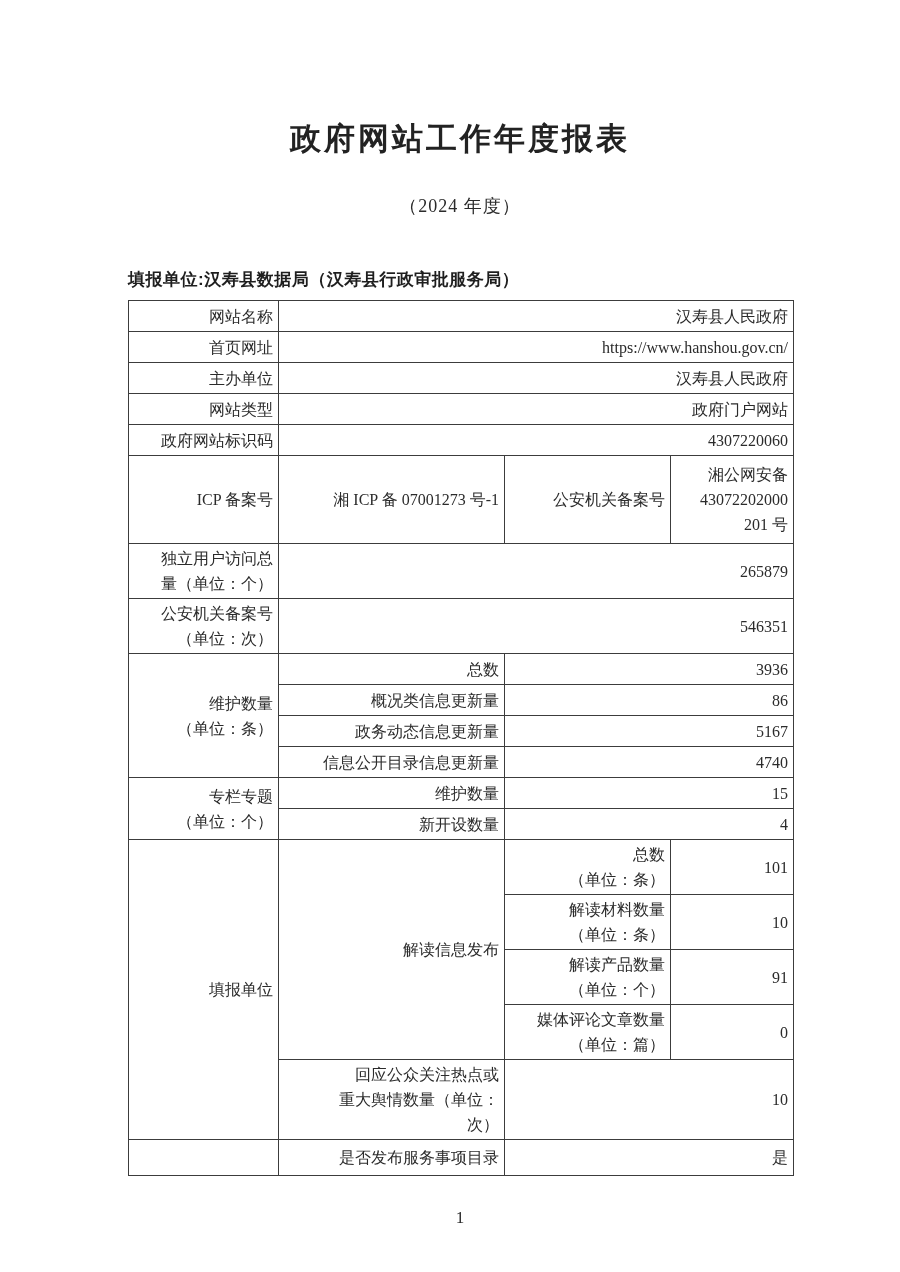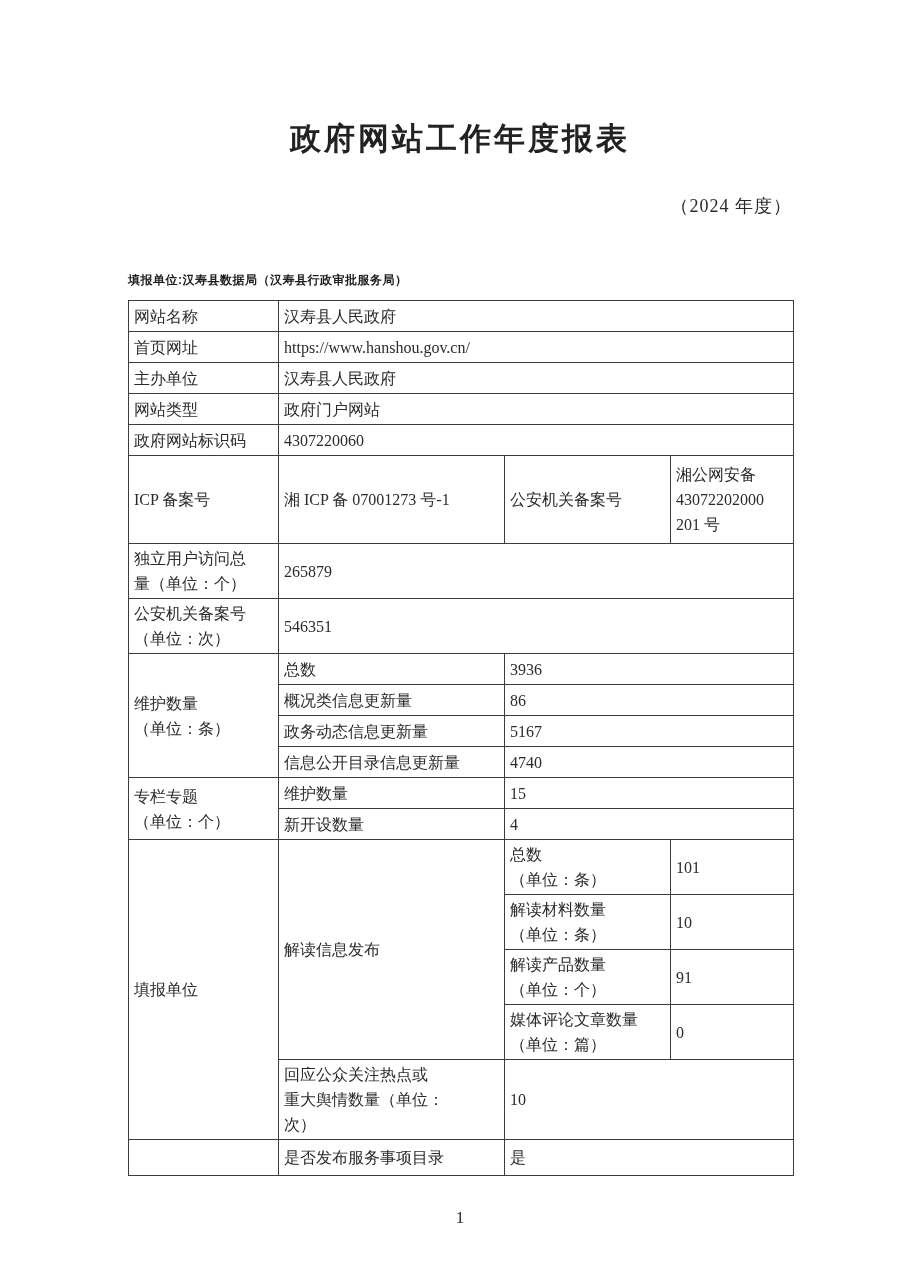--- a/index.html
+++ b/index.html
@@ -20,47 +20,47 @@
     text-align: center;
     font-family: "Liberation Sans", sans-serif;
     font-weight: bold;
     font-size: 31px;
     letter-spacing: 3px;
     color: #222222;
     line-height: 46px;
   }
   .subtitle {
     margin-top: 32px;
-    text-align: right;
+    text-align: center;
     font-family: "Liberation Serif", serif;
     font-size: 18px;
     letter-spacing: 1px;
     line-height: 24px;
   }
   .reporting-unit {
     margin-top: 50px;
     font-family: "Liberation Sans", sans-serif;
     font-weight: bold;
-    font-size: 12px;
+    font-size: 17px;
     letter-spacing: 0.5px;
     line-height: 24px;
     color: #1e1e1e;
   }
   table.report-table {
     margin-top: 8px;
     border-collapse: collapse;
     table-layout: fixed;
     width: 665px;
     font-family: "Liberation Serif", serif;
     font-size: 16px;
     color: #2b2b2b;
   }
   table.report-table td {
     border: 1px solid #3c3c3c;
-    text-align: left;
+    text-align: right;
     vertical-align: middle;
     padding: 2px 5px;
     white-space: pre-line;
     line-height: 25px;
     overflow: hidden;
   }
   tr.rh-s  td { height: 31px; }  
   tr.rh-m  td { height: 53px; }  
   tr.rh-icp td { height: 88px; } 
   tr.rh-l  td { height: 52px; }  

